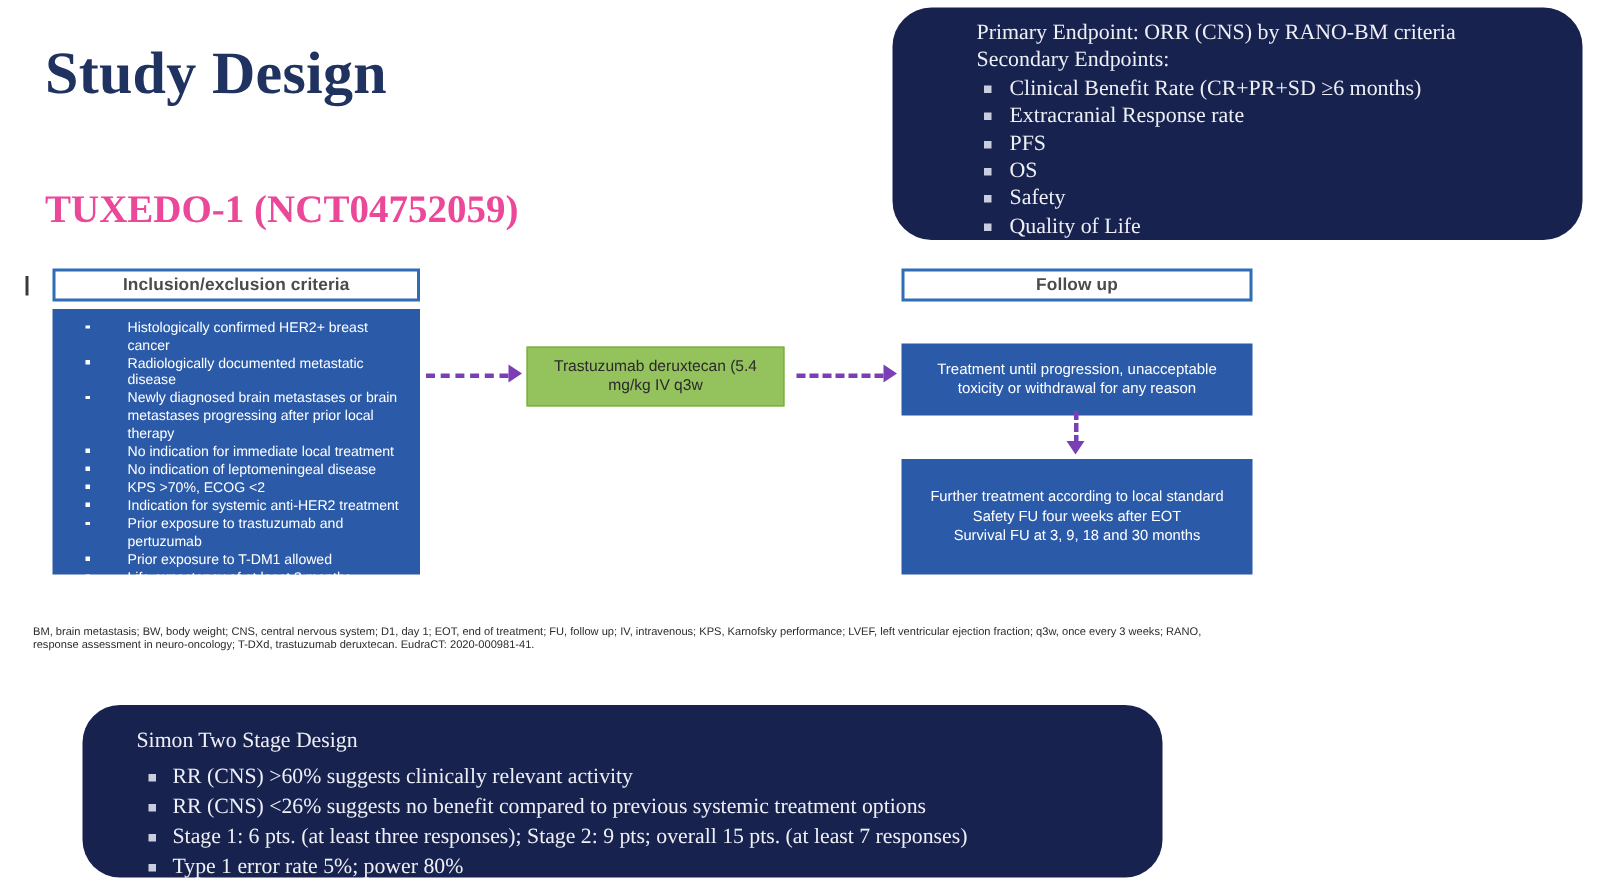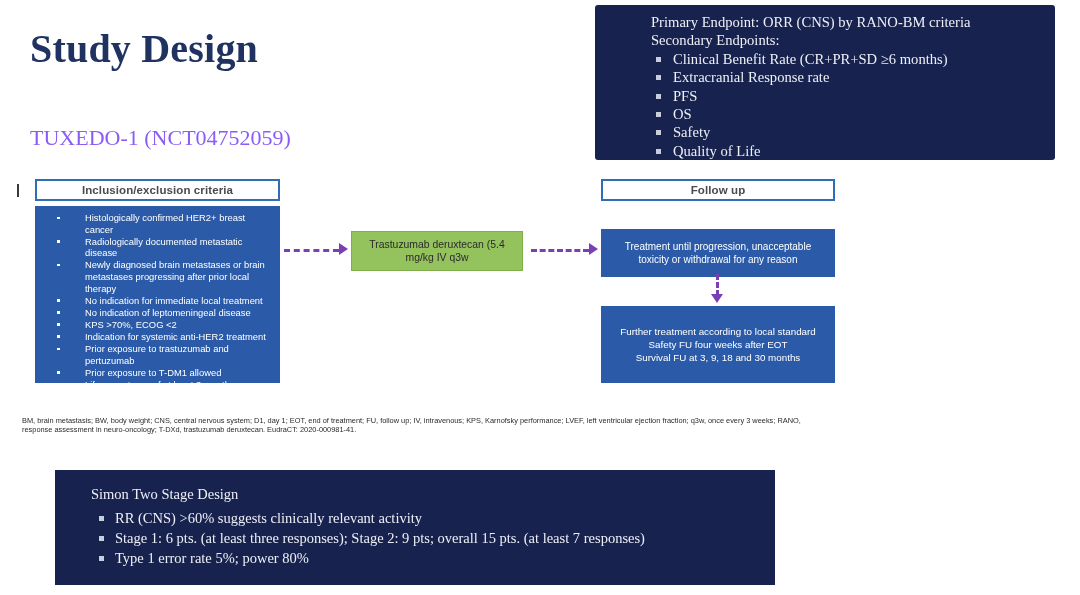--- a/index.html
+++ b/index.html
@@ -17,30 +17,30 @@
     position:absolute;left:30px;top:25px;
     font-family:"Liberation Serif", serif;
     font-weight:bold;
     font-size:40px;
     color:#1f3260;
     letter-spacing:.2px;
   }
   #study-subtitle{
     position:absolute;left:30px;top:125px;
     font-family:"Liberation Serif", serif;
-    font-weight:normal;
-    font-size:22px;
-    color:#8b5cf6;
+    font-weight:bold;
+    font-size:26px;
+    color:#ec4899;
   }
 
   
   #endpoints-box{
     position:absolute;left:595px;top:5px;width:460px;height:155px;
     background:#17224f;
-    border-radius:3px;
+    border-radius:26px;
     box-sizing:border-box;
     padding:8px 28px 8px 56px;
     font-family:"Liberation Serif", serif;
     color:#eef0f6;
     font-size:14.6px;
     line-height:18.4px;
   }
   #endpoints-box .ep-line{white-space:nowrap;}
   #endpoints-box ul{list-style:none;margin:0;padding:0;}
   #endpoints-box li{
@@ -154,21 +154,21 @@
   }
 
   
   #simon-box{
     position:absolute;left:55px;top:470px;width:720px;height:115px;
     background:#17224f;
     box-sizing:border-box;
     padding:14px 18px 10px 36px;
     font-family:"Liberation Serif", serif;
     color:#eef0f6;
-    font-size:14.5px;line-height:20px;
+    font-size:14.5px;line-height:20px;border-radius:25px;
   }
   #simon-box ul{list-style:none;margin:4px;padding:0;}
   #simon-box li{position:relative;padding-left:20px;white-space:nowrap;}
   #simon-box li:before{
     content:"";position:absolute;left:4px;top:8px;
     width:5px;height:5px;background:#c9cede;
   }
 </style>
 </head>
 <body>
@@ -235,18 +235,19 @@
     </div>
 
   </div>
 
   <div id="footnote">BM, brain metastasis; BW, body weight; CNS, central nervous system; D1, day 1; EOT, end of treatment; FU, follow up; IV, intravenous; KPS, Karnofsky performance; LVEF, left ventricular ejection fraction; q3w, once every 3 weeks; RANO, response assessment in neuro-oncology; T-DXd, trastuzumab deruxtecan. EudraCT: 2020-000981-41.</div>
 
   <div id="simon-box">
     <div>Simon Two Stage Design</div>
     <ul>
       <li>RR (CNS) &gt;60% suggests clinically relevant activity</li>
+      <li>RR (CNS) &lt;26% suggests no benefit compared to previous systemic treatment options</li>
       <li>Stage  1: 6 pts. (at least three responses); Stage 2: 9 pts; overall 15 pts. (at least 7 responses)</li>
       <li>Type 1 error  rate 5%; power 80%</li>
     </ul>
   </div>
 
 </div>
 
 </body></html>

